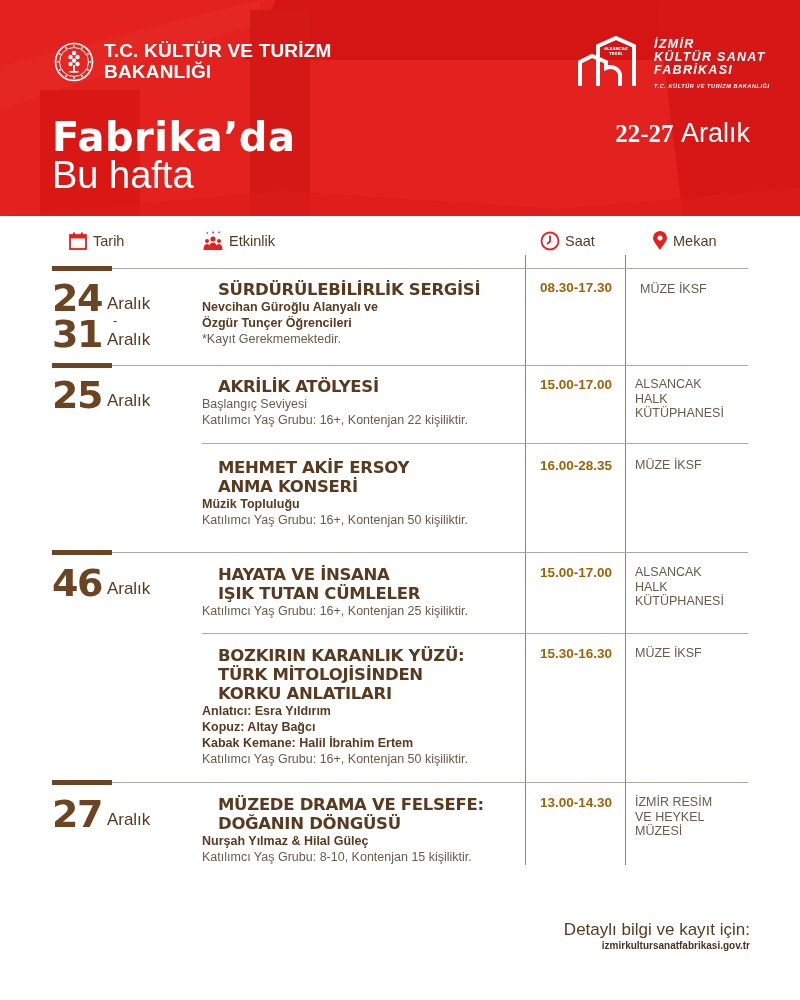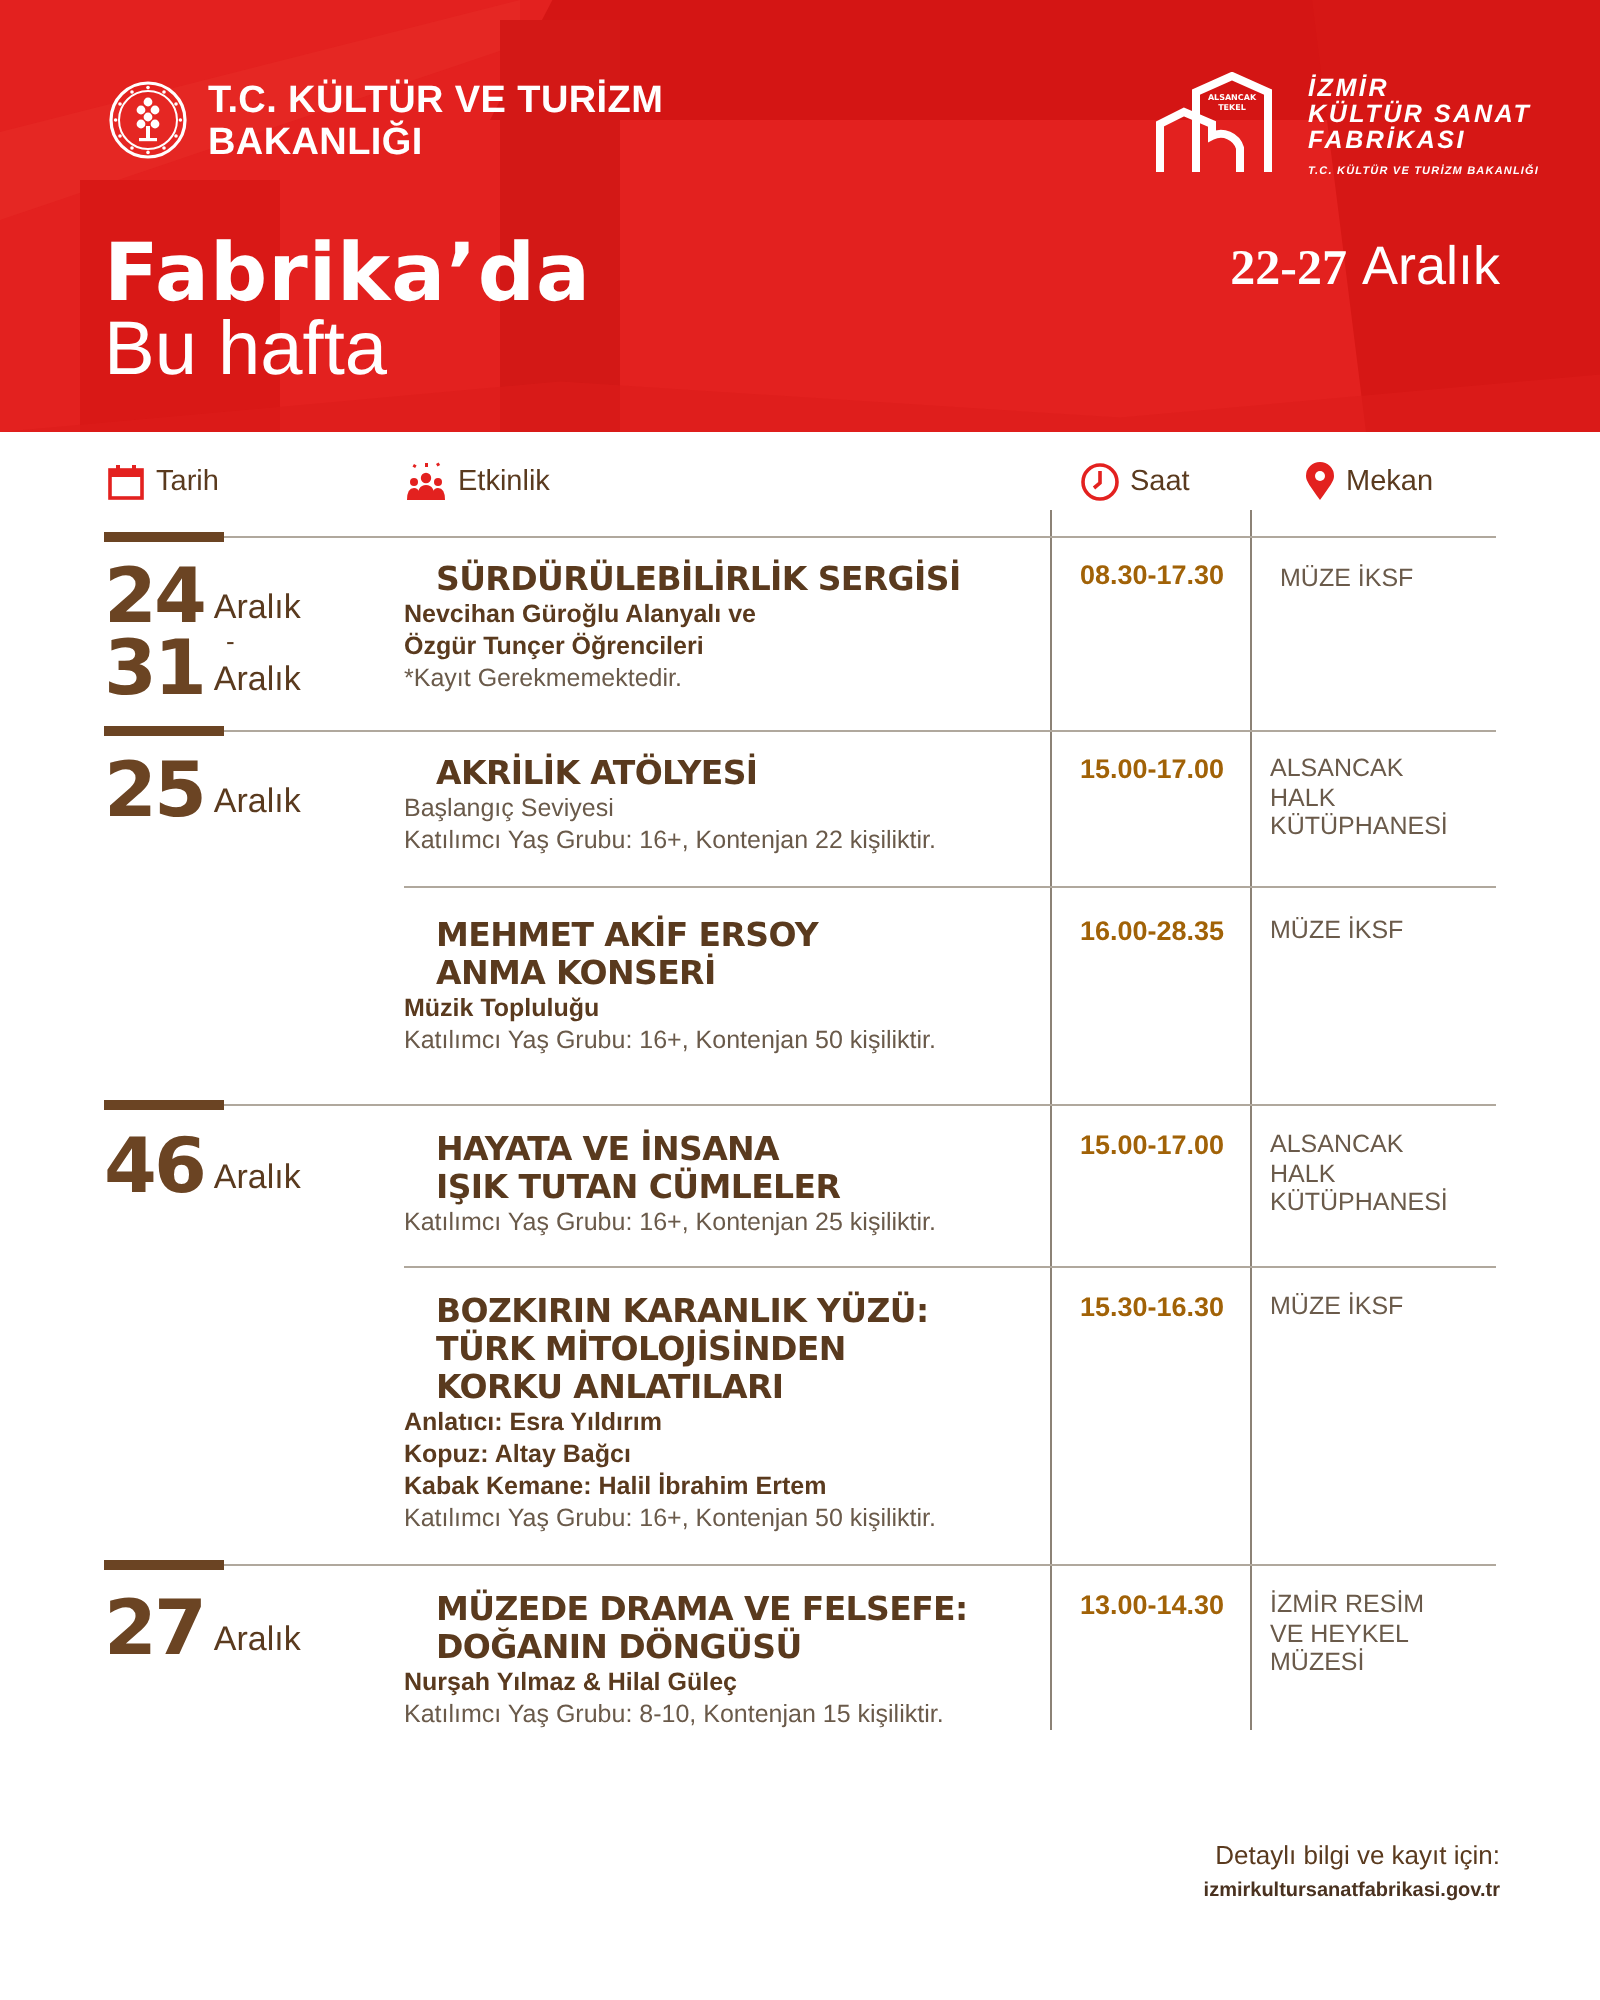--- a/index.html
+++ b/index.html
@@ -9,21 +9,21 @@
   
   .hero { position: absolute; left: 0; top: 0; width: 800px; height: 216px; background: #e3211f; overflow: hidden; }
   .hero .shape { position: absolute; background: #d41514; }
   .hero .s1 { left: 40px; top: 90px; width: 100px; height: 140px; transform: skewX(0deg); background: #d91816; }
   .hero .s2 { left: 245px; top: 0; width: 520px; height: 60px; background: #d41514; clip-path: polygon(0 100%, 6% 0, 100% 0, 100% 100%); }
   .hero .s3 { left: 250px; top: 10px; width: 60px; height: 220px; background: #d31816; }
   .hero .s4 { left: 0; top: 0; width: 260px; height: 110px; background: #e82d27; clip-path: polygon(0 60%, 100% 0, 100% 20%, 0 100%); opacity: .5; }
   .hero .s5 { left: 620px; top: 0; width: 180px; height: 216px; background: #d61715; clip-path: polygon(20% 0, 100% 0, 100% 100%, 35% 100%); }
   .hero .s6 { left: 0; top: 180px; width: 800px; height: 36px; background: #dc1c1a; clip-path: polygon(0 100%, 35% 30%, 70% 80%, 100% 20%, 100% 100%); opacity: .6; }
 
-  .ministry { position: absolute; left: 54px; top: 40px; display: flex; align-items: flex-start; gap: 10px; }
+  .ministry { position: absolute; left: 54px; top: 40px; display: flex; align-items: flex-end; gap: 10px; }
   .ministry .emblem { width: 40px; height: 40px; }
   .ministry .mname { color: #fff; font-weight: 700; font-size: 19px; line-height: 21px; letter-spacing: .2px; }
 
   .title1 { position: absolute; left: 52px; top: 115px; color: #fff; font-weight: 900; font-size: 40px; line-height: 44px; letter-spacing: .5px; font-family: "DejaVu Sans", sans-serif; }
   .title2 { position: absolute; left: 52px; top: 154px; color: #fff; font-weight: 300; font-size: 38px; line-height: 42px; font-family: "Liberation Sans", sans-serif; }
 
   .factory { position: absolute; left: 578px; top: 36px; display: flex; gap: 8px; align-items: flex-start; }
   .factory .flogo { width: 68px; height: 52px; }
   .factory .ftext { color: #fff; font-weight: 700; font-size: 12.5px; line-height: 13px; letter-spacing: 1.3px; margin-top: 2px; font-style: italic; }
   .factory .fsub { font-size: 5.5px; letter-spacing: .6px; line-height: 10px; margin-top: 4px; }
@@ -49,21 +49,21 @@
 
   
   .ev { position: absolute; left: 202px; width: 320px; }
   .ev .t { font-weight: 900; font-family: "DejaVu Sans", sans-serif; font-size: 16.5px; line-height: 19px; color: #5a3a1e; letter-spacing: -.3px; margin-left: 16px; }
   .ev .d { font-size: 12.5px; line-height: 16px; color: #5a3a1e; font-weight: 700; }
   .ev .n { font-size: 12.5px; line-height: 16px; color: #6a5a4a; }
 
   .time { position: absolute; left: 535px; width: 82px; text-align: center; font-weight: 700; font-size: 13.5px; color: #a16207; }
   .venue { position: absolute; left: 635px; width: 120px; font-size: 12.5px; line-height: 14.5px; color: #6a5a4a; text-transform: uppercase; }
 
-  .footer1 { position: absolute; right: 50px; top: 920px; font-size: 13px; color: #5a3a1e; text-align: right; }
+  .footer1 { position: absolute; right: 50px; top: 920px; font-size: 17px; color: #5a3a1e; text-align: right; }
   .footer2 { position: absolute; right: 50px; top: 940px; font-size: 10px; font-weight: 700; color: #4a3220; text-align: right; }
 </style>
 </head>
 <body>
 
 <div class="hero">
   <div class="shape s4"></div>
   <div class="shape s2"></div>
   <div class="shape s3"></div>
   <div class="shape s1"></div>
@@ -120,21 +120,21 @@
       <div class="fsub">T.C. KÜLTÜR VE TURİZM BAKANLIĞI</div>
     </div>
   </div>
 
   <div class="daterange">
     <b>22-27</b>
     <span class="m">Aralık</span>
   </div>
 </div>
 
-<div class="th" style="left:53px">
+<div class="th" style="left:68px">
   <svg width="20" height="20" viewBox="0 0 20 20">
     <rect x="2" y="4" width="16" height="14" fill="none" stroke="#e3211f" stroke-width="1.8"></rect>
     <rect x="2" y="4" width="16" height="3.5" fill="#e3211f"></rect>
     <rect x="5" y="1.5" width="2" height="5" fill="#e3211f"></rect>
       <rect x="13" y="1.5" width="2" height="5" fill="#e3211f"></rect>
   </svg>
   <span>Tarih</span>
 </div>
 <div class="th" style="left:202px">
   <svg width="22" height="20" viewBox="0 0 22 20">

